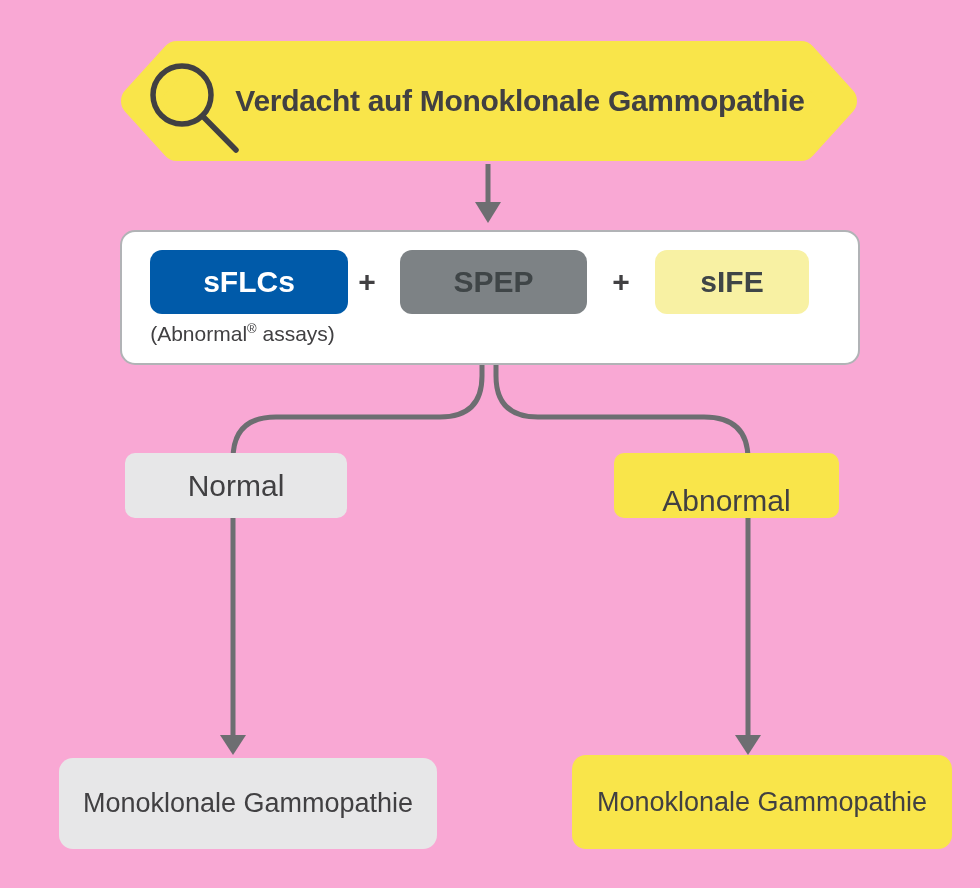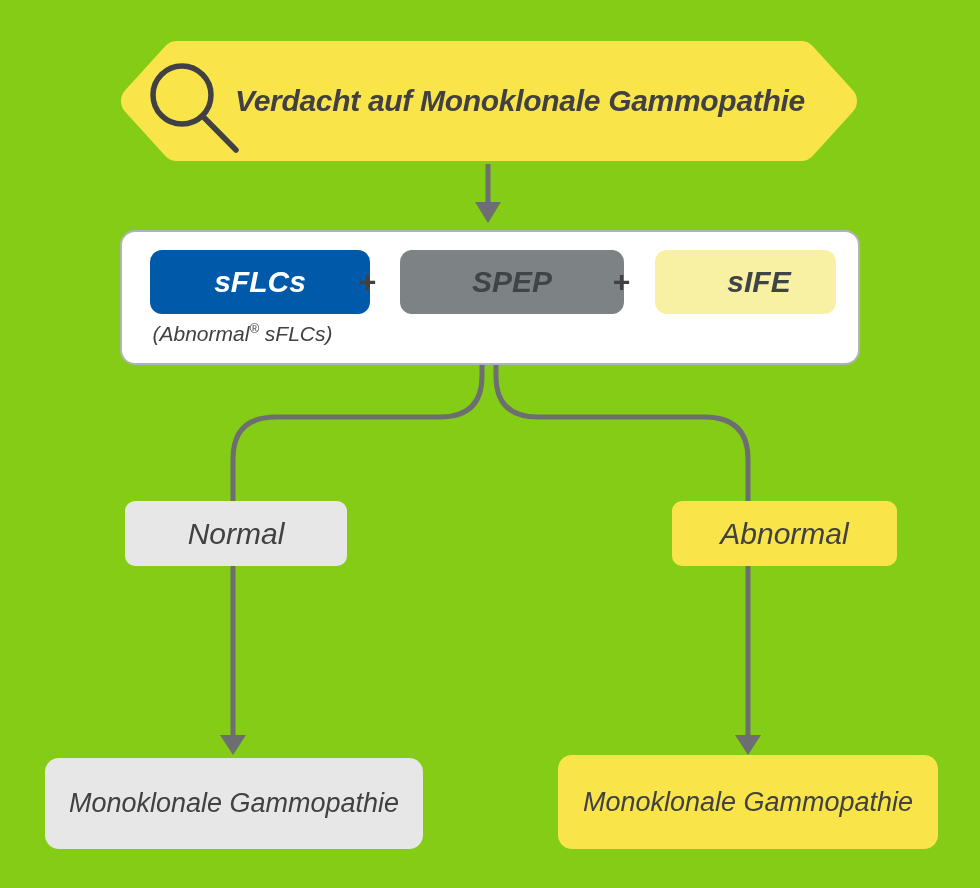--- a/index.html
+++ b/index.html
@@ -1,61 +1,61 @@
 <!DOCTYPE html>
 <html style="--yellow: #F9E54A; --pale_yellow: #F8F1A3; --blue: #005AA9; --gray_pill: #7D8285; --light_gray: #E7E7E8; --line_gray: #6D6E71; --text_dark: #414042; --pill_text_dark: #3F4547; --box_border: #B1B3B6;"><head>
 <meta charset="utf-8">
 <style>
   html,body{margin:0;padding:0;background:#ffffff;}
   body{font-family:"Liberation Sans","DejaVu Sans",sans-serif;}
-  .page{position:relative;width:980px;height:888px;background:#84cc16;overflow:hidden;font-style:italic;}
+  .page{position:relative;width:980px;height:888px;background:#f9a8d4;overflow:hidden;}
   .layer{position:absolute;left:0;top:0;width:980px;height:888px;}
   .abs{position:absolute;box-sizing:border-box;}
 
   .banner-label{
     left:225px;top:41px;width:590px;height:120px;
     display:flex;align-items:center;justify-content:center;
     font-size:30px;font-weight:bold;color:var(--text_dark);letter-spacing:-0.3px;
   }
 
   .test-panel{
     left:120px;top:230px;width:740px;height:135px;
     background:#ffffff;border:2px solid var(--box_border);border-radius:15px;
   }
   .pill{
     position:absolute;top:18px;height:64px;border-radius:12px;
     display:flex;align-items:center;justify-content:center;
     font-size:30px;font-weight:bold;
   }
-  .pill-sflc{left:28px;width:220px;background:var(--blue);color:#ffffff;}
-  .pill-spep{left:278px;width:224px;background:var(--gray_pill);color:var(--pill_text_dark);}
-  .pill-sife{left:533px;width:154px;background:var(--pale_yellow);color:var(--pill_text_dark);padding-left:27px;}
+  .pill-sflc{left:28px;width:198px;background:var(--blue);color:#ffffff;}
+  .pill-spep{left:278px;width:187px;background:var(--gray_pill);color:var(--pill_text_dark);}
+  .pill-sife{left:533px;width:154px;background:var(--pale_yellow);color:var(--pill_text_dark);}
   .plus{
     position:absolute;top:18px;width:40px;height:64px;
     display:flex;align-items:center;justify-content:center;
     font-size:30px;font-weight:bold;color:var(--text_dark);
   }
   .plus-1{left:225px;}
   .plus-2{left:479px;}
   .freelite{
     position:absolute;left:18px;top:90px;width:205px;text-align:center;
     font-size:21px;color:var(--text_dark);
   }
   .freelite sup{font-size:13px;vertical-align:super;line-height:0;}
 
   .result-box{
     display:flex;align-items:center;justify-content:center;
-    font-size:30px;color:var(--text_dark);border-radius:10px;margin-top:48px;
+    font-size:30px;color:var(--text_dark);border-radius:10px;
   }
   .result-normal{left:125px;top:453px;width:222px;height:65px;background:var(--light_gray);}
-  .result-abnormal{left:672px;top:453px;width:225px;height:65px;background:var(--yellow);}
+  .result-abnormal{left:614px;top:453px;width:225px;height:65px;background:var(--yellow);align-items:flex-end;}
 
   .outcome-box{
     display:flex;flex-direction:column;align-items:center;justify-content:center;
-    font-size:27px;line-height:35px;color:var(--text_dark);border-radius:14px;text-align:center;
+    font-size:27px;line-height:35px;color:var(--text_dark);border-radius:14px;text-align:center;margin-left:14px;
   }
   .outcome-left{left:45px;top:758px;width:378px;height:91px;background:var(--light_gray);}
   .outcome-right{left:558px;top:755px;width:380px;height:94px;background:var(--yellow);}
 </style>
 </head>
 <body>
 
 <div class="page">
 
   <svg class="layer" width="980" height="888" viewBox="0 0 980 888">
@@ -78,21 +78,21 @@
     <polygon points="220,735 246,735 233,755" style="fill:var(--line_gray)"></polygon>
     <polygon points="735,735 761,735 748,755" style="fill:var(--line_gray)"></polygon>
   </svg>
 
   <div class="abs banner-label">Verdacht auf Monoklonale Gammopathie</div>
 
   <div class="abs test-panel">
     <div class="pill pill-sflc">
       <span>sFLCs</span>
     </div>
-    <div class="freelite"><span>(Abnormal</span><sup>®</sup><span> sFLCs)</span></div>
+    <div class="freelite"><span>(Abnormal</span><sup>®</sup><span> assays)</span></div>
     <div class="plus plus-1">+</div>
     <div class="pill pill-spep">
       <span>SPEP</span>
     </div>
     <div class="plus plus-2">+</div>
     <div class="pill pill-sife">
       <span>sIFE</span>
     </div>
   </div>
 

